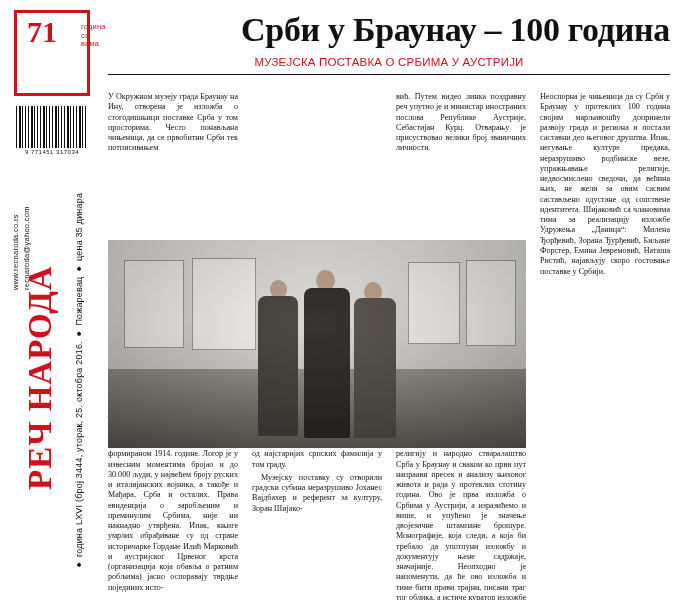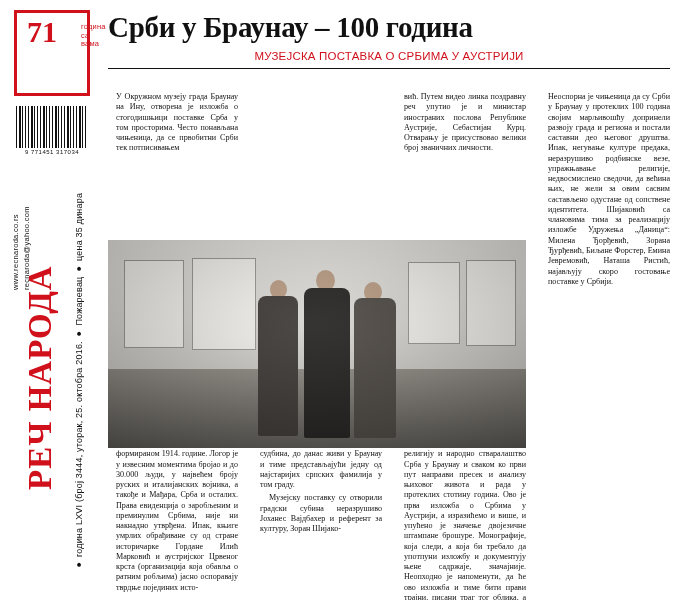--- a/index.html
+++ b/index.html
@@ -134,24 +134,24 @@
   
   .header {
     position: absolute;
     left: 108px;
     top: 12px;
     width: 562px;
   }
   .headline {
     font-family: "Liberation Serif", serif;
     font-weight: bold;
-    font-size: 29px;
+    font-size: 34px;
     line-height: 1.05;
     color: #111;
-    text-align: left;
+    text-align: right;
     letter-spacing: -0.3px;
   }
   .subhead {
     margin-top: 8px;
     font-family: "Liberation Sans", sans-serif;
     font-weight: normal;
     font-size: 11.5px;
     color: #d0111b;
     text-align: center;
     letter-spacing: .2px;
@@ -174,21 +174,21 @@
     position: absolute;
     top: 0;
     width: 130px;
     font-size: 8.1px;
     line-height: 1.27;
     text-align: justify;
     color: #111;
     font-family: "Liberation Serif", serif;
     hyphens: auto;
   }
-  .col p { margin: 0 0 3px 8px; text-indent: 9px; }
+  .col p { margin: 0 0 3px 0; text-indent: 9px; }
   .col p.noind { text-indent: 0; }
   .c1 { left: 0px; }
   .c2 { left: 144px; }
   .c3 { left: 288px; }
   .c4 { left: 432px; }
 
   .col-photo-gap { height: 190px; }
 
   
   .photo {

